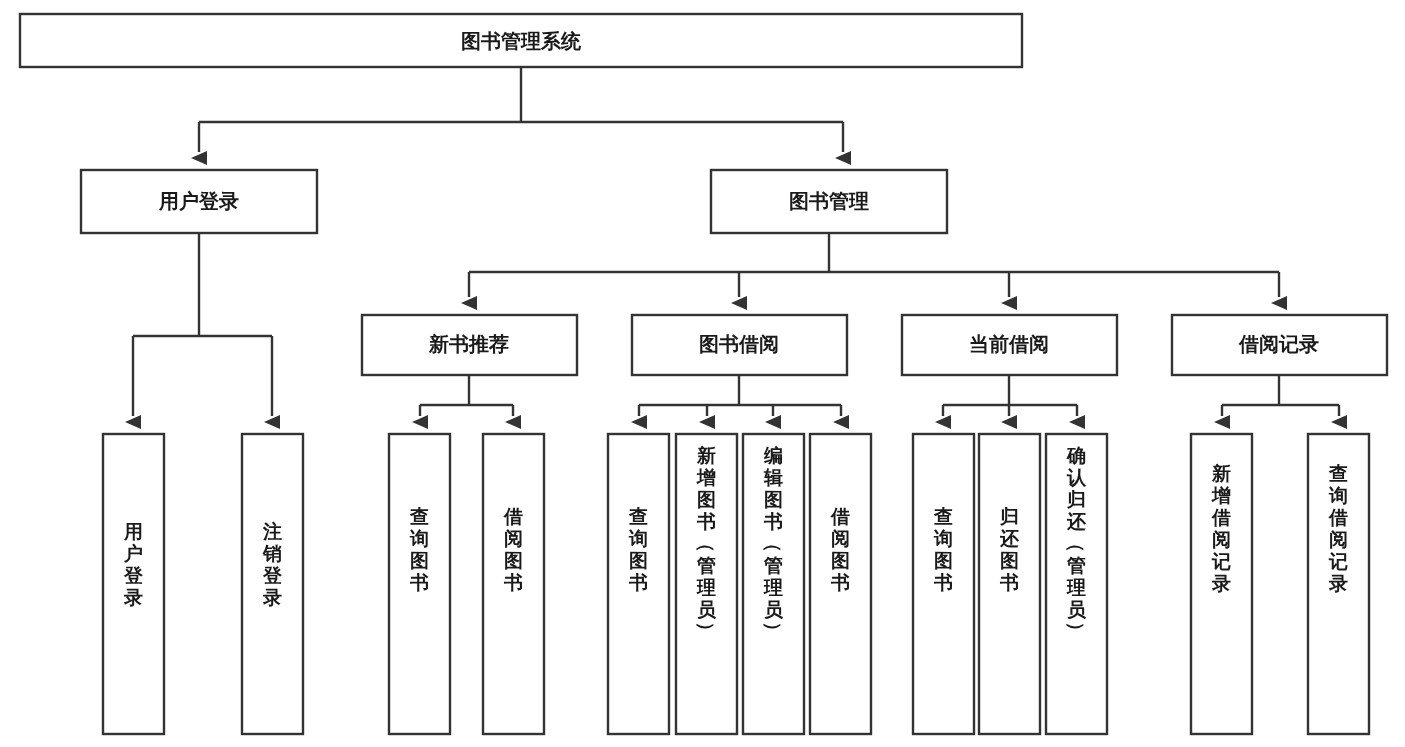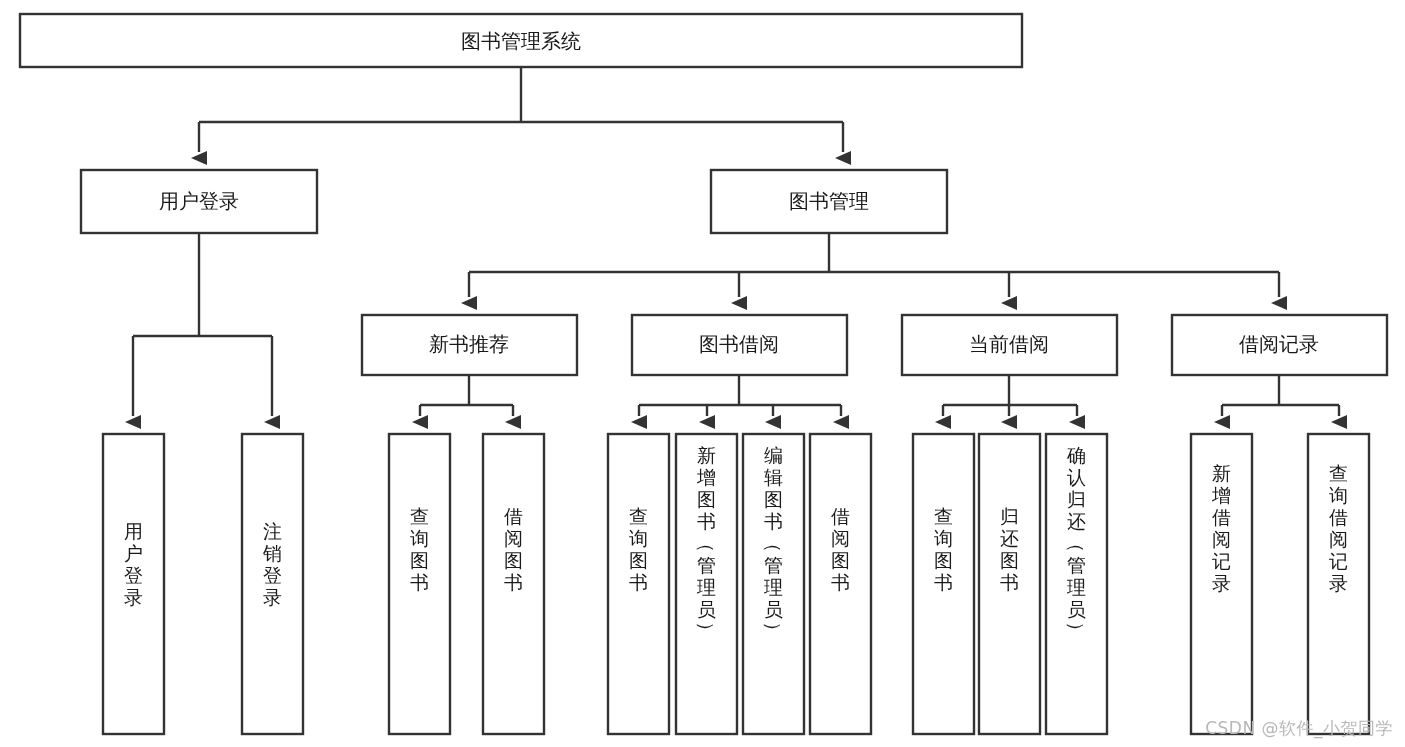--- a/index.html
+++ b/index.html
@@ -12,20 +12,21 @@
     width: 1405px;
     height: 747px;
     font-family: "DejaVu Sans", "Liberation Sans", sans-serif;
     overflow: hidden;
   }
   #diagram-root {
     position: relative;
     width: 1405px;
     height: 747px;
     background: #ffffff;
+    font-weight: bold;
   }
   svg#tree-svg {
     position: absolute;
     left: 0;
     top: 0;
     width: 1405px;
     height: 747px;
     display: block;
   }
   .node-box {
@@ -325,14 +326,13 @@
     </div>
   <div class="leaf-label" style="left:1308px; top:462px; width:61px;">
       <span class="ch">查</span>
       <span class="ch">询</span>
       <span class="ch">借</span>
       <span class="ch">阅</span>
       <span class="ch">记</span>
       <span class="ch">录</span>
     </div>
 
-  <div class="watermark">CSDN @软件_小贺同学</div>
 </div>
 
 </body></html>

